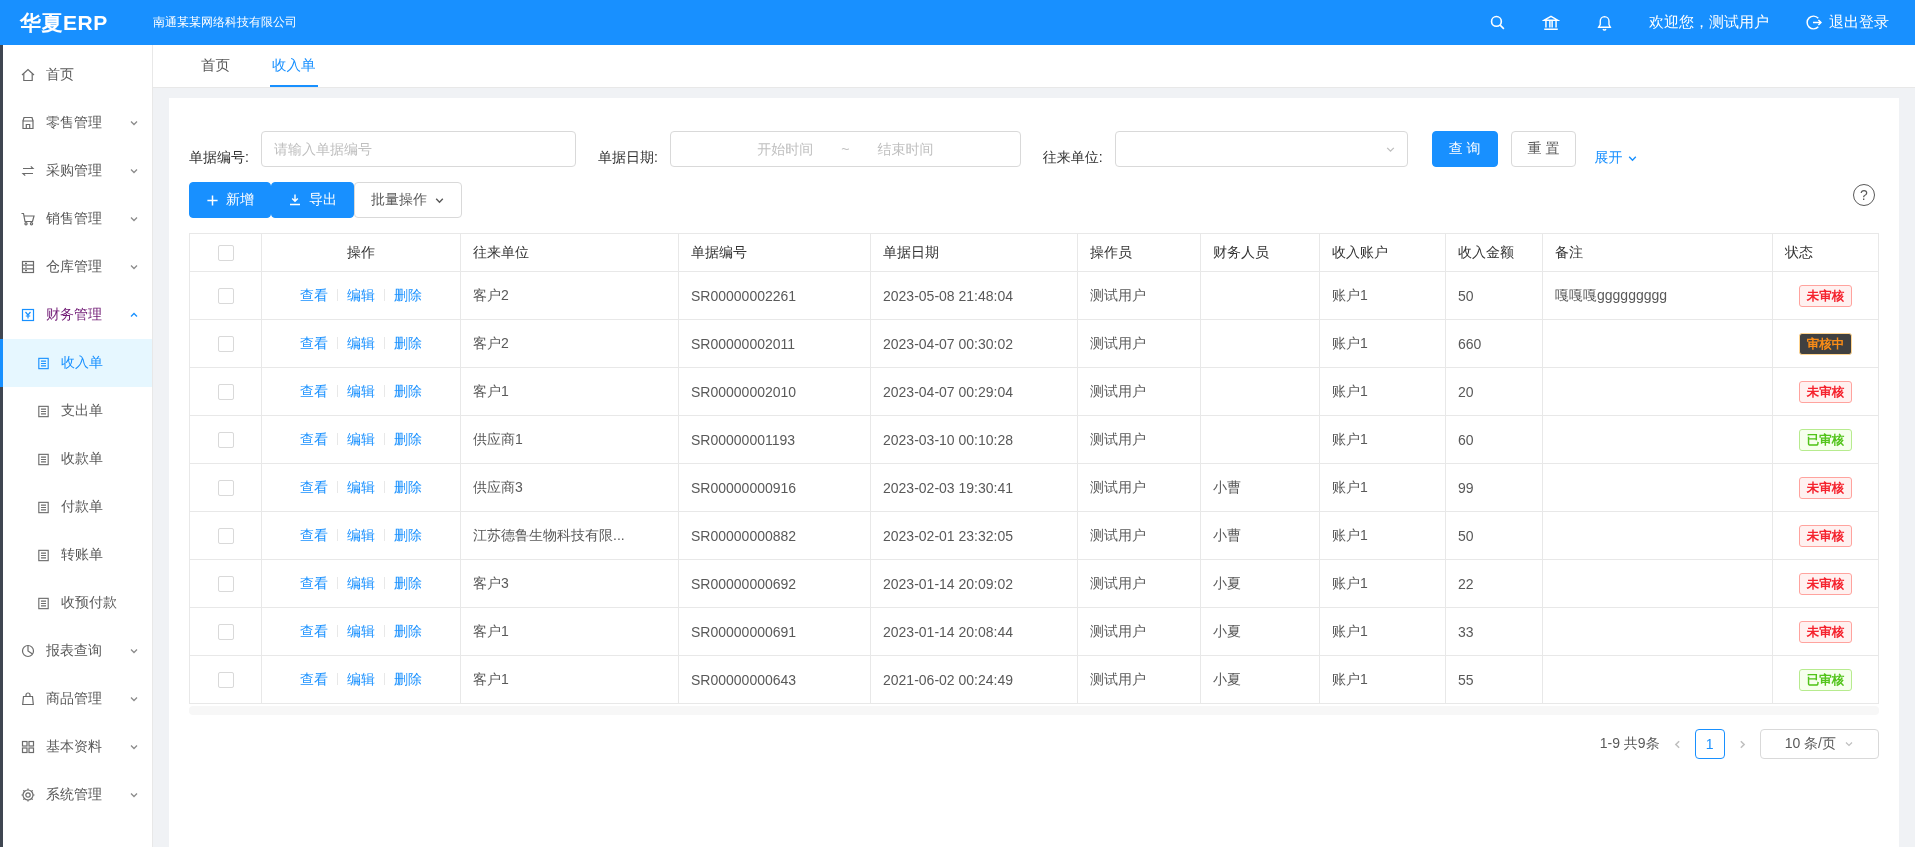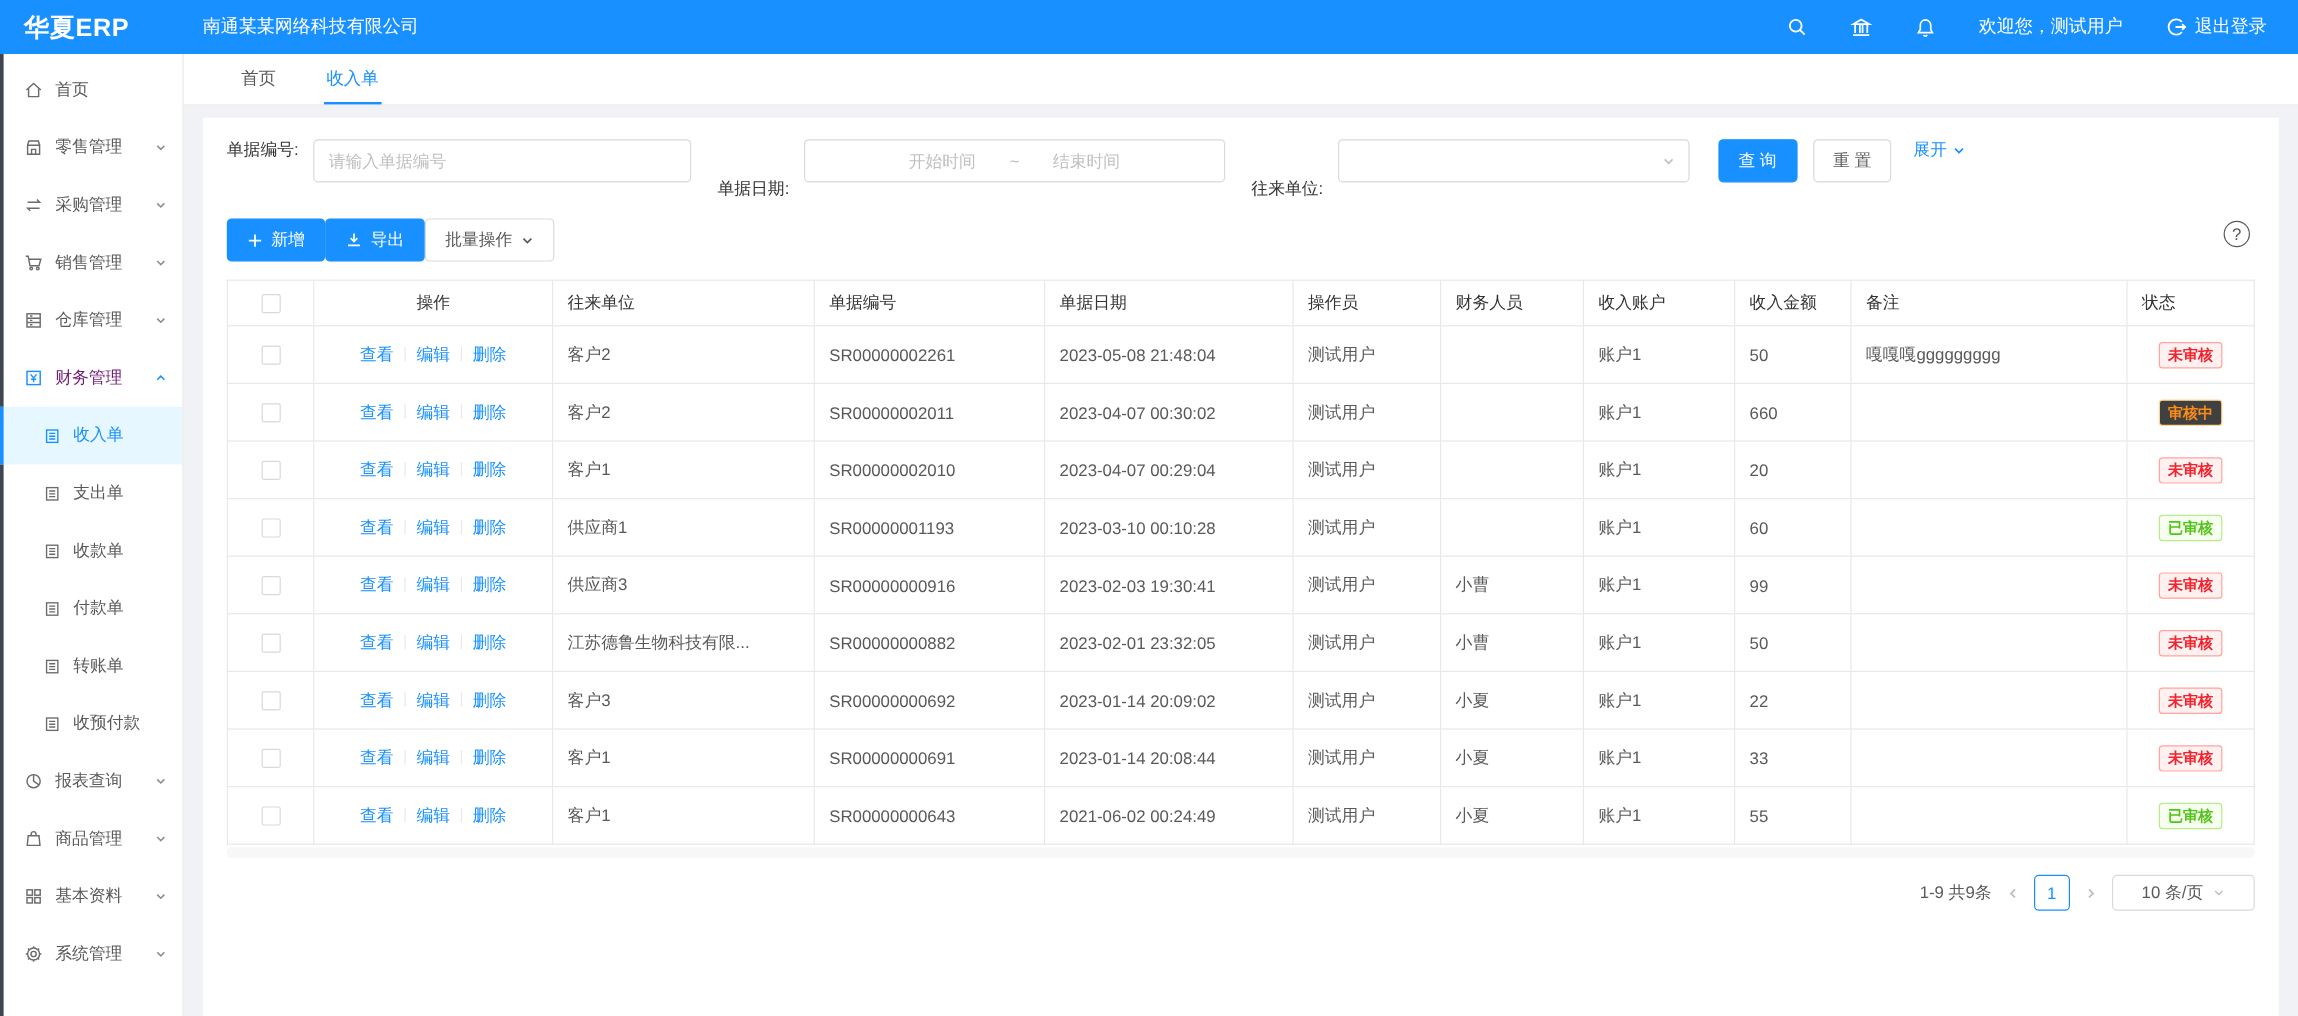--- a/index.html
+++ b/index.html
@@ -6,21 +6,21 @@
   html,body { width: 1915px; height: 847px; overflow: hidden; }
   body {
     font-family: "Liberation Sans", "DejaVu Sans", sans-serif;
     font-size: 14px; color: #595959; background: #f0f2f5;
   }
   svg { display: block; }
 
   
   .topbar { height: 45px; background: #1890ff; display: flex; align-items: center; color: #fff; }
   .logo { width: 153px; padding-left: 20px; font-size: 21px; font-weight: 700; letter-spacing: .5px; }
-  .company { margin-left: 16px; font-size: 15px; }
+  .company { font-size: 12px; }
   .topbar-right { margin-left: auto; display: flex; align-items: center; gap: 36px; padding-right: 26px; font-size: 15px; }
   .tb-icon { cursor: pointer; }
   .logout { display: flex; align-items: center; gap: 7px; cursor: pointer; }
 
   
   .layout { display: flex; height: 802px; }
 
   
   .sidebar { width: 153px; background: #fff; border-right: 1px solid #e8e8e8; position: relative; padding-top: 6px; flex: none; }
   .side-rail { position: absolute; left: 0; top: 0; bottom: 0; width: 3px; background: #3f4651; }
@@ -36,21 +36,21 @@
 
   
   .main { flex: 1; display: flex; flex-direction: column; min-width: 0; }
   .tabsbar { background: #fff; height: 43px; border-bottom: 1px solid #e8e8e8; display: flex; align-items: stretch; padding-left: 46px; gap: 38px; }
   .tab { display: flex; align-items: center; padding: 0 2px; color: #595959; cursor: pointer; border-bottom: 2px solid transparent; font-size: 14.5px; }
   .tab.active { color: #1890ff; border-bottom-color: #1890ff; }
 
   .card { flex: 1; margin: 10px 16px 0 16px; background: #fff; padding: 18px 20px 0 20px; display: flex; flex-direction: column; position: relative; }
 
   
-  .filter-row { display: flex; align-items: flex-start; }
+  .filter-row { display: flex; align-items: flex-end; }
   .f-label { color: #333; margin-right: 12px; white-space: nowrap; }
   .f-input { width: 315px; height: 36px; border: 1px solid #d9d9d9; border-radius: 4px; padding: 0 12px; font-size: 14px; color: #595959; outline: none; font-family: inherit; }
   .f-input::placeholder, .d-input::placeholder { color: #bfbfbf; }
   .ml-lg { margin-left: 22px; margin-top: 33px; }
   .daterange { width: 351px; height: 36px; border: 1px solid #d9d9d9; border-radius: 4px; display: flex; align-items: center; justify-content: center; gap: 4px; }
   .d-input { width: 104px; border: none; outline: none; text-align: center; font-size: 14px; font-family: inherit; color: #595959; }
   .d-sep { color: #bfbfbf; }
   .select { width: 293px; height: 36px; border: 1px solid #d9d9d9; border-radius: 4px; display: flex; align-items: center; padding: 0 11px; cursor: pointer; background: #fff; }
   .select .sel-chev { margin-left: auto; color: #bfbfbf; }
   .btn { height: 36px; border-radius: 4px; border: 1px solid #d9d9d9; background: #fff; color: #595959; font-size: 14px; padding: 0 16px; display: inline-flex; align-items: center; gap: 7px; cursor: pointer; font-family: inherit; }

